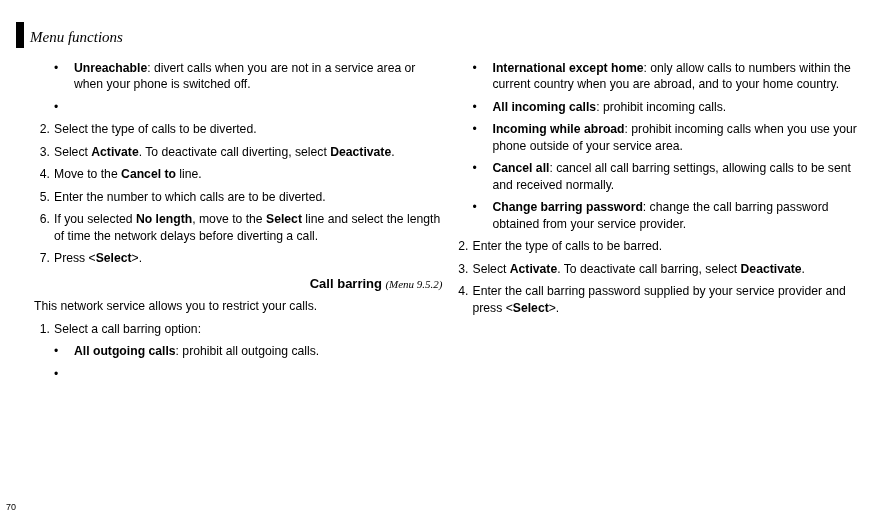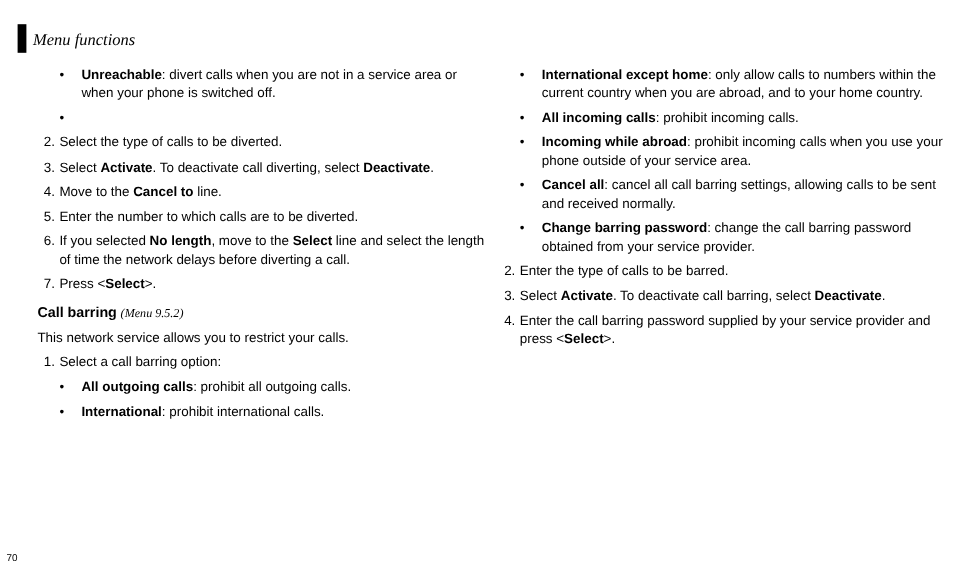--- a/index.html
+++ b/index.html
@@ -9,21 +9,21 @@
   .header-bar { width: 8px; height: 26px; background: #000; margin-right: 6px; }
   .header-title { font-style: italic; font-family: Georgia, 'Times New Roman', serif; font-size: 15px; position: relative; top: -2px; }
   .columns { display: flex; gap: 28px; padding: 0 10px 0 52px; }
   .col { width: 400px; font-size: 12.2px; line-height: 1.35;}
   .bullet-row { display: flex; margin-bottom: 6px; }
   .bullet-mark { width: 22px; flex: 0 0 22px; text-align: left; padding-left: 2px;}
   .num-row { display: flex; margin-bottom: 6px; margin-left: -18px;}
   .num-mark { width: 20px; flex: 0 0 20px; text-align: right; padding-right: 4px;}
   .num-body { flex: 1; }
   .sub-bullets { padding-left: 0px; }
-  .section-heading { margin: 8px 0 6px -18px; }
+  .section-heading { margin: 8px 0 6px -18px; text-align: right; }
   .section-heading-title { font-weight: bold; font-size: 13px; }
   .section-heading-menu { font-style: italic; font-size: 11px; font-family: Georgia,'Times New Roman',serif;}
   .intro { margin: 0 0 6px -18px; }
   .page-num { position: absolute; left: 6px; bottom: 8px; font-size: 9px; }
   b { font-weight: bold; text-align: right; }
 </style>
 </head>
 <body>
 <div class="page">
 
@@ -87,21 +87,20 @@
           </div>
         </div>
 
     <div class="sub-bullets" id="left-bullets2">
           <div class="bullet-row">
             <div class="bullet-mark">•</div>
             <div><b>All outgoing calls</b>: prohibit all outgoing calls.</div>
           </div>
           <div class="bullet-row">
             <div class="bullet-mark">•</div>
-            <div><b>International</b>: prohibit international calls.</div>
           </div>
         </div>
 
   </div>
 
   <div class="col">
     <div id="right-bullets">
           <div class="bullet-row">
             <div class="bullet-mark">•</div>
             <div><b>International except home</b>: only allow calls to numbers within the current country when you are abroad, and to your home country.</div>

